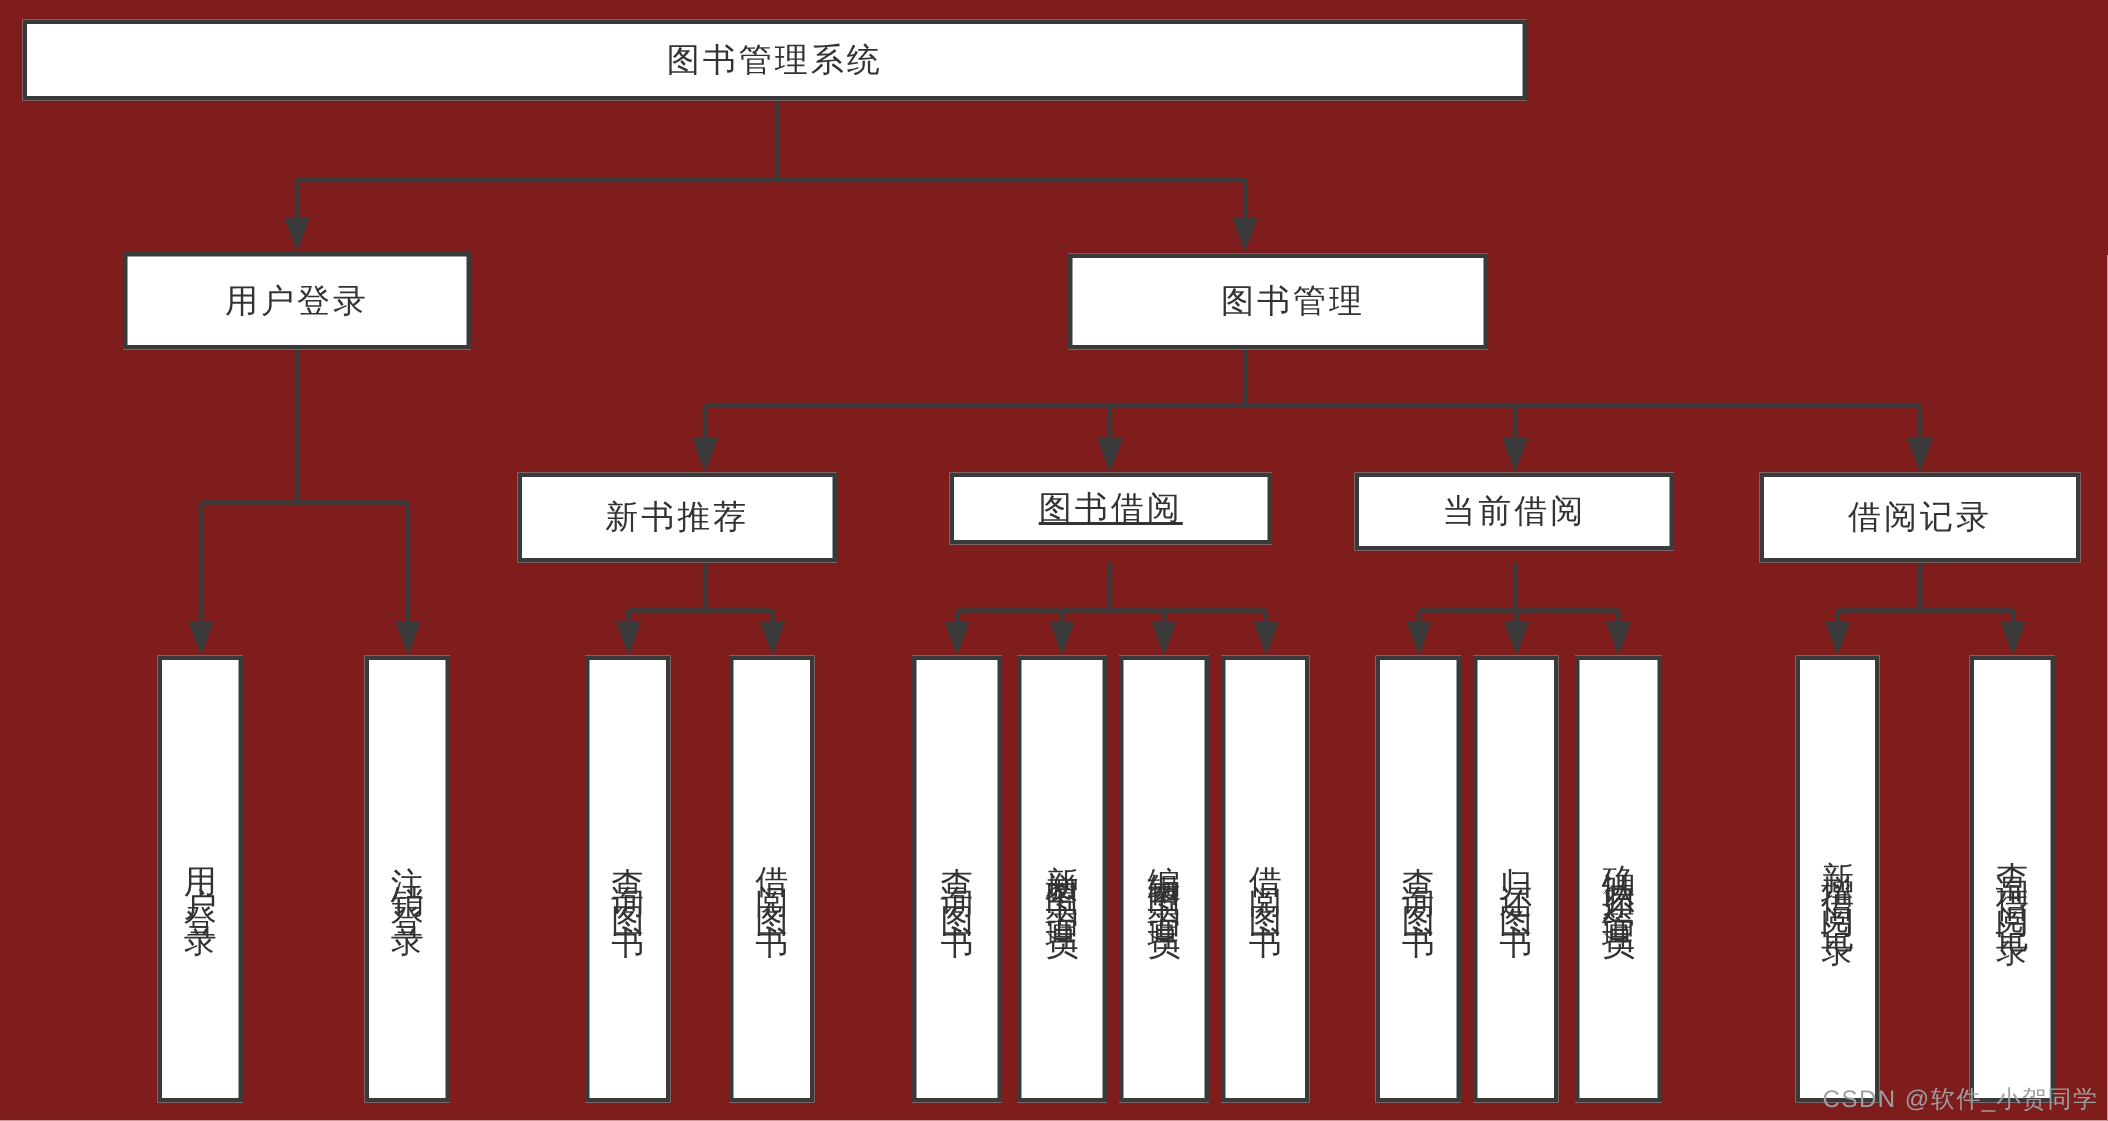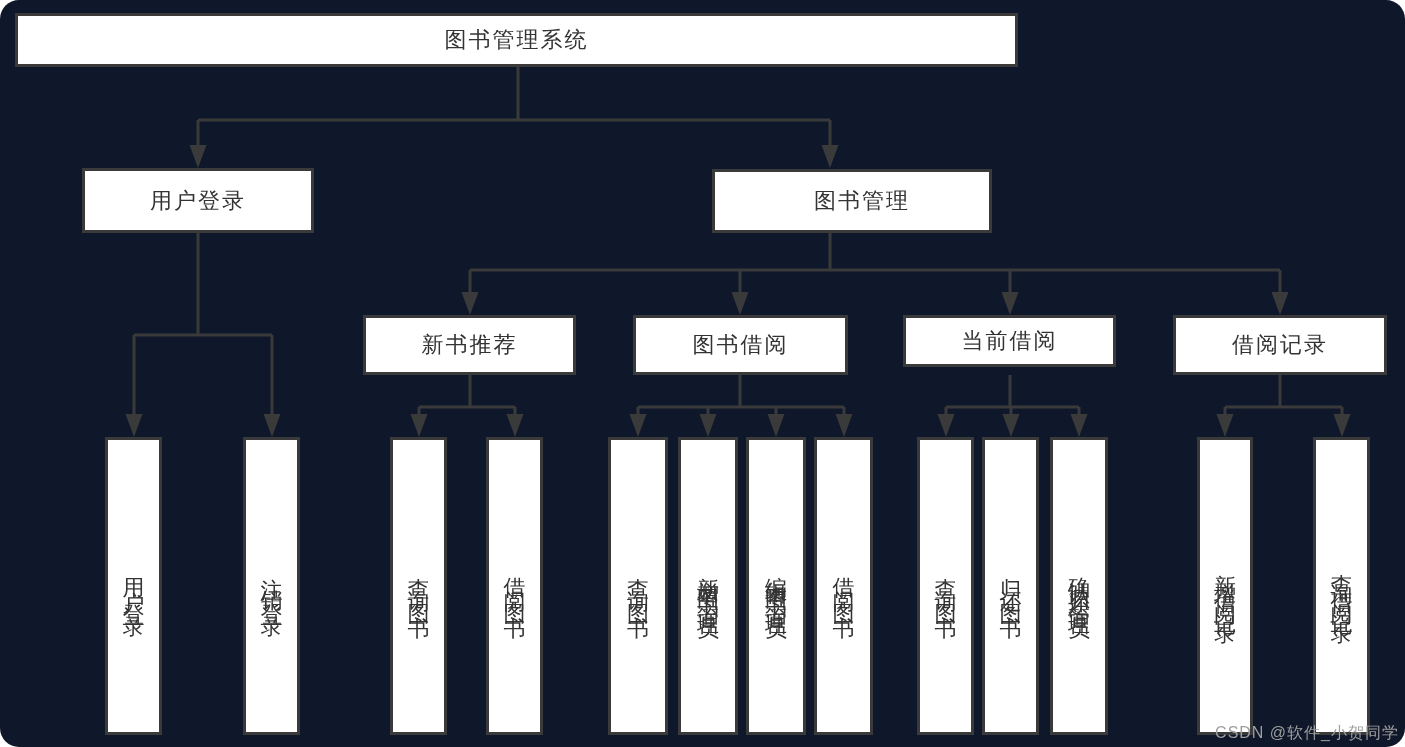--- a/index.html
+++ b/index.html
@@ -1,23 +1,22 @@
 <!DOCTYPE html>
 <html><head>
 <meta charset="utf-8">
 <style>
   html, body { margin: 0; padding: 0; background: #ffffff; }
   #canvas {
     position: relative;
     width: 1405px;
     height: 747px;
-    background: #0f172a;
+    background: #7f1d1d;
     font-family: "Liberation Sans", sans-serif;
     overflow: hidden;
-    border-radius: 19px;
   }
   #connector-svg {
     position: absolute;
     left: 0; top: 0;
     width: 1405px; height: 747px;
   }
   .node {
     position: absolute;
     box-sizing: border-box;
     background: #ffffff;
@@ -85,22 +84,22 @@
              M1070.5 414 L1087.5 414 L1079 437 Z
              M1216.5 414 L1233.5 414 L1225 437 Z
              M1333.5 414 L1350.5 414 L1342 437 Z"></path>
   </svg>
 
   <div class="node node--h" style="left:15px; top:13px; width:1003px; height:54px;">图书管理系统</div>
 
   <div class="node node--h" style="left:82px; top:168px; width:232px; height:65px;">用户登录</div>
   <div class="node node--h" style="left:712px; top:169px; width:280px; height:64px;padding-left:20px;">图书管理</div>
 
-  <div class="node node--h" style="left:363px; top:315px; width:213px; height:60px;">新书推荐</div>
-  <div class="node node--h" style="left:633px; top:315px; width:215px; height:60px;">图书借阅</div>
+  <div class="node node--h" style="left:345px; top:315px; width:213px; height:60px;">新书推荐</div>
+  <div class="node node--h" style="left:633px; top:315px; width:215px; height:48px;text-decoration:underline;">图书借阅</div>
   <div class="node node--h" style="left:903px; top:315px; width:213px; height:52px;">当前借阅</div>
   <div class="node node--h" style="left:1173px; top:315px; width:214px; height:60px;">借阅记录</div>
 
   <div class="node node--v" style="left:105px; top:437px; width:57px; height:298px;">
     <span class="vtext">用户登录</span>
   </div>
   <div class="node node--v" style="left:243px; top:437px; width:57px; height:298px;">
     <span class="vtext">注销登录</span>
   </div>
 

